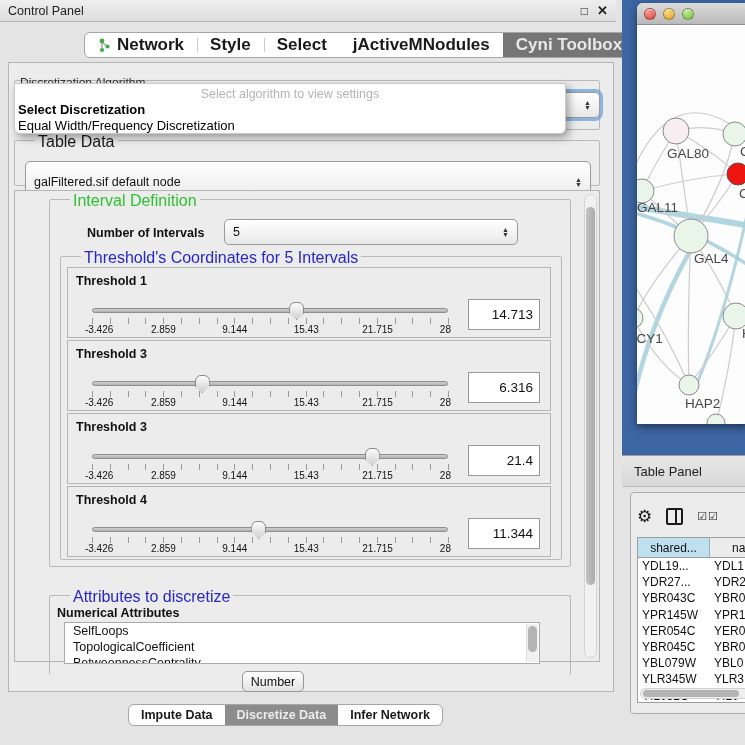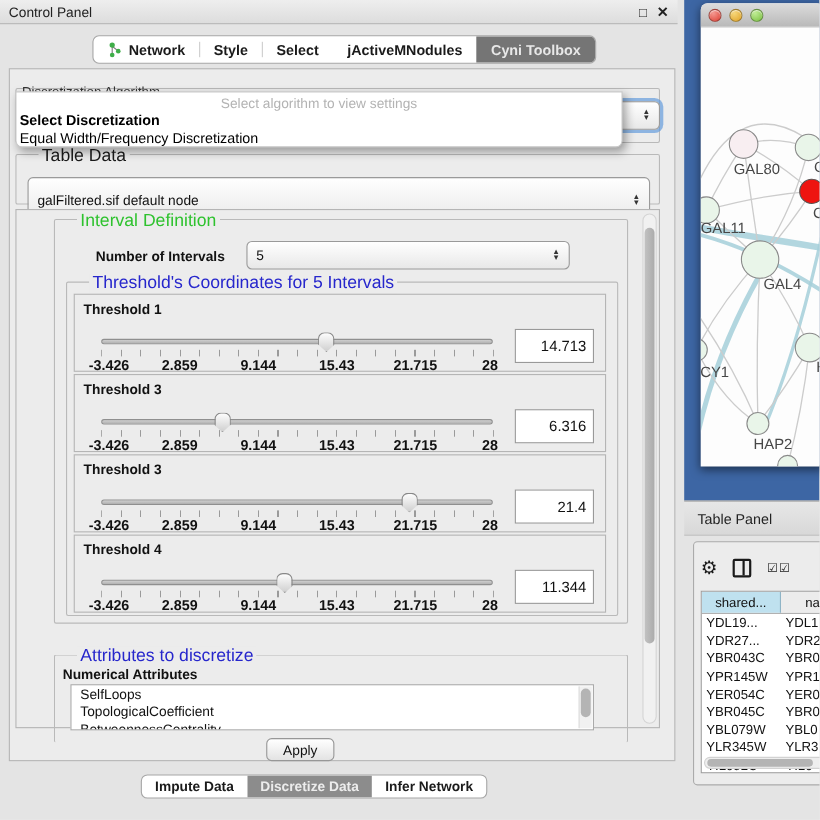--- a/index.html
+++ b/index.html
@@ -10,21 +10,21 @@
   
   .titlebar { position:absolute; left:0; top:0; width:616px; height:22px;
     background:linear-gradient(#eee,#ddd); border-bottom:1px solid #b6b6b6;
     display:flex; align-items:center; padding:0 8px; font-size:12.5px; color:#222; }
   .titlebar .sp { flex:1; }
   .tb-ico { font-size:12px; color:#222; margin-left:9px; cursor:default; }
   .tb-ico.close { font-weight:bold; font-size:13px; }
 
   .toptabs { position:absolute; left:84px; top:32px; height:26px;
     background:#fff; border:1px solid #a6a6a6; border-radius:6px;
-    display:flex; align-items:stretch; overflow:hidden; font-size:13px; }
+    display:flex; align-items:stretch; overflow:hidden; font-size:17px; }
   .toptab { display:flex; align-items:center; padding:0 13px; color:#1a1a1a;
     font-weight:bold; position:relative; }
   .toptab .sep { position:absolute; left:0; top:5px; bottom:5px; width:1px; background:#ccc; }
   .toptab.sel { background:#757575; color:#e8e8e8; }
   .net-ico { width:13px; height:15px; margin-right:6px; }
 
   .outerpanel { position:absolute; left:8px; top:62px; width:606px; height:630px;
     background:#ececec; border:1px solid #b5b5b5; }
 
   .group { position:absolute; border:1px solid #b9b9b9; border-radius:2px; }
@@ -66,21 +66,21 @@
   .track { position:absolute; left:24px; top:40px; width:356px; height:5px;
     border:1px solid #8f8f8f; border-radius:4px;
     background:linear-gradient(#cfcfcf,#b2b2b2); }
   .thumb { position:absolute; top:-7px; width:15px; height:18px; margin-left:-8px;
     background:linear-gradient(#fdfdfd,#d0d0d0); border:1px solid #888;
     border-radius:6px 6px 2px 2px;
     clip-path:polygon(0 0,100% 0,100% 62%,50% 100%,0 62%); }
   .ticks { position:absolute; left:24px; top:50px; width:357px; height:6px;
     background:repeating-linear-gradient(to right,#9a9a9a 0 1px,transparent 1px 17.8px); }
   .ticklabels { position:absolute; left:24px; top:56px; width:357px; height:12px;
-    font-size:13px; font-weight:bold; color:#111; }
+    font-size:10px; font-weight:normal; color:#111; }
   .ticklabels span { position:absolute; transform:translateX(-50%); white-space:nowrap; }
   .valuebox { position:absolute; right:10px; top:31px; width:72px; height:31px;
     background:#fff; border:1px solid #999; font-size:13.5px; color:#111;
     display:flex; align-items:center; justify-content:flex-end; padding:0 6px; }
 
   
   .attrlabel { position:absolute; font-weight:bold; font-size:12.5px; color:#111; }
   .attrlist { position:absolute; background:#fff; border:1px solid #aaa; overflow:hidden;
     font-size:12.5px; color:#111; }
   .attrlist .row { padding:1px 0 1px 8px; }
@@ -293,21 +293,21 @@
         <div class="row">SelfLoops</div>
         <div class="row">TopologicalCoefficient</div>
         <div class="row">BetweennessCentrality</div>
         <div class="alscroll">
           <div class="thumbbar"></div>
         </div>
       </div>
     </div>
   </div>
 
-  <div class="applybtn">Apply</div>
+  <div class="applybtn">Number</div>
 
   <div class="bottabs">
     <div class="bottab">Impute Data</div>
     <div class="bottab sel">Discretize Data</div>
     <div class="bottab">Infer Network</div>
   </div>
 
   <div class="desktop">
     <div class="netwin">
       <div class="wtb">

